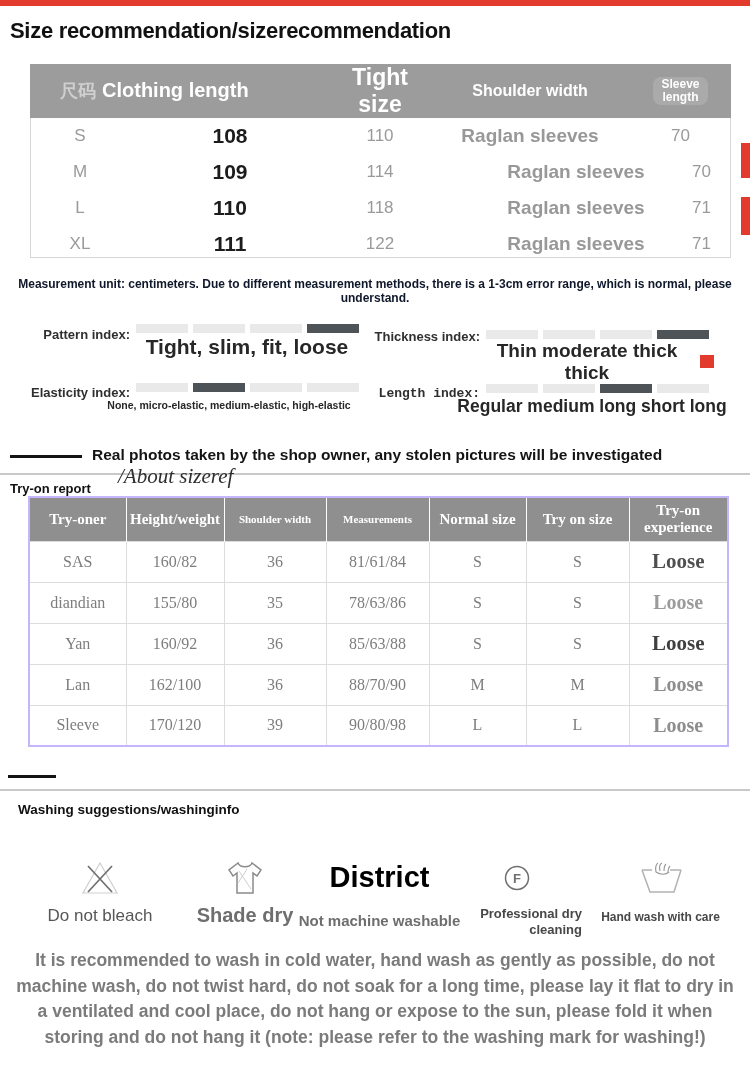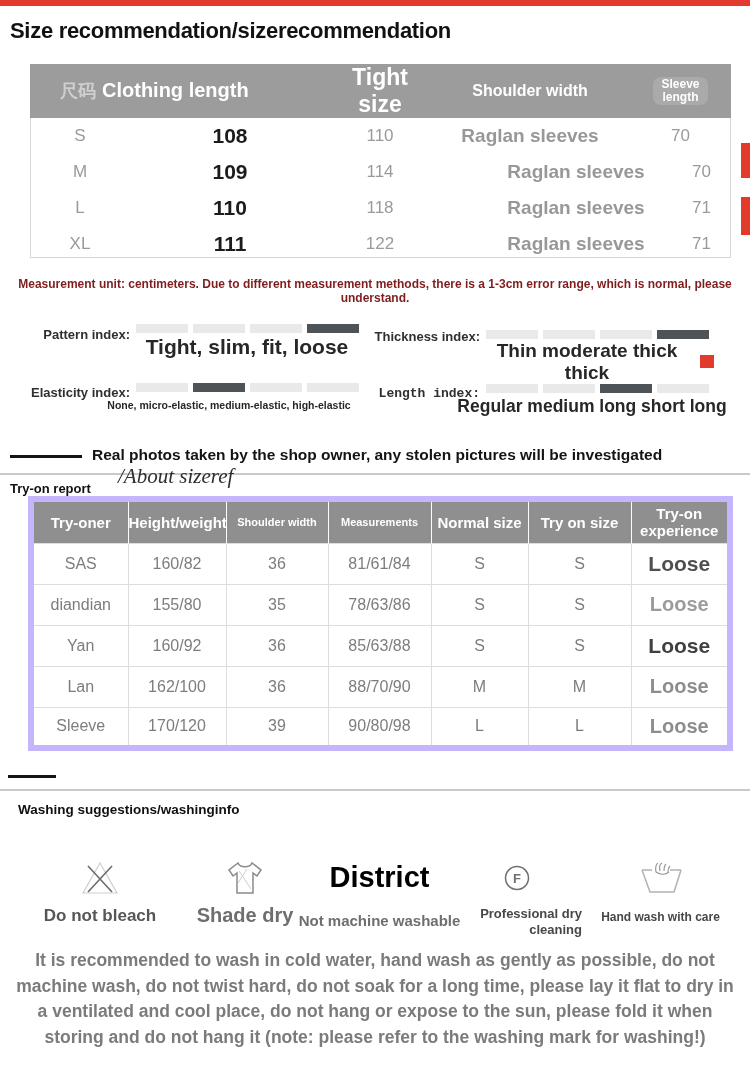--- a/index.html
+++ b/index.html
@@ -28,21 +28,21 @@
   .st-h3 { font-size:16px; }
   .st-h4 { font-size:12px; line-height:1.1; }
   .st-h4 .pill { display:inline-block; background:rgba(255,255,255,0.15); border-radius:8px; padding:1px 5px; }
   table.size-table td { height:36px; text-align:center; vertical-align:middle; color:#9a9a9a; font-size:17px; position:relative; }
   table.size-table td.col-clothing_length { color:#1c1c1c; font-weight:bold; font-size:21px; }
   table.size-table td.col-shoulder { font-weight:bold; font-size:19px; color:#989898; }
   table.size-table tr:nth-child(n+2) td.col-shoulder { left:46px; }
   table.size-table tr:nth-child(n+2) td.col-sleeve { left:21px; }
 
   .measure-note { position:absolute; left:0; top:277px; width:750px; text-align:center;
-    font-size:12px; font-weight:600; color:#7f1d1d; }
+    font-size:12px; font-weight:600; color:#0f172a; }
 
   
   .idx-label { position:absolute; width:150px; text-align:right; font-size:13px; font-weight:bold; color:#2f2f2f; }
   .bars { position:absolute; display:flex; gap:5px; }
   .bars .seg { width:52px; height:9px; background:#e9e9e9; }
   .bars .seg.active { background:#4e5357; }
   .idx-caption { position:absolute; text-align:center; font-weight:bold; color:#272727; }
   .cap-pattern { left:133px; top:335px; width:228px; font-size:21px; }
   .cap-thickness { left:478px; top:340px; width:218px; font-size:19px; }
   .cap-elasticity { left:98px; top:399px; width:262px; font-size:10.5px; }
@@ -54,21 +54,21 @@
   .divider { position:absolute; left:0; width:750px; height:2px; background:#c9c9c9; }
   .divider.d1 { top:473px; }
   .divider.d2 { top:789px; }
 
   .tryon-label { position:absolute; left:10px; top:481px; font-size:13px; font-weight:bold; color:#111; }
   .tryon-sub { position:absolute; left:118px; top:464px; font-size:21px; font-style:italic;
     font-family:"Liberation Serif", serif; color:#2e2e2e; }
 
   
   .tryon-wrap { position:absolute; left:28px; top:496px; width:699px; }
-  table.tryon { border-collapse:collapse; width:699px; table-layout:fixed; border:6px solid #c4b5fd; }
+  table.tryon { border-collapse:collapse; width:699px; table-layout:fixed; border:2px solid #c4b5fd;font-family:Liberation Serif, serif; }
   table.tryon th { height:44px; background:#8f8f8f; color:#fff; font-weight:bold; font-size:15px;
     vertical-align:middle; border-right:1px solid #fdfdfd; }
   table.tryon th:last-child { border-right:none; }
   table.tryon th.small { font-size:11px; line-height:1.15; }
   table.tryon td { height:41px; text-align:center; vertical-align:middle; color:#7d7d7d; font-size:16px;
     border:1px solid #ddd; background:#fff; }
   table.tryon td.loose { font-weight:bold; font-size:20px; }
   table.tryon tr:nth-child(1) td.loose { color:#4f4f4f; font-size:21px; }
   table.tryon tr:nth-child(2) td.loose { color:#9b9b9b; }
   table.tryon tr:nth-child(3) td.loose { color:#404040; font-size:21px; }
@@ -79,21 +79,21 @@
   .wash-heading { position:absolute; left:18px; top:802px; font-size:13.5px; font-weight:bold; color:#111; }
 
   
   .wash-item { position:absolute; top:855px; display:flex; flex-direction:column; align-items:center; }
   .wash-item .icon-zone { height:45px; display:flex; align-items:center; justify-content:center; }
   .wi-1 { left:25px;  width:150px; }
   .wi-2 { left:175px; width:140px; }
   .wi-3 { left:297px; width:165px; }
   .wi-4 { left:452px; width:130px; }
   .wi-5 { left:588px; width:145px; }
-  .wi-1 .lbl { font-size:17px; font-weight:bold; color:#565656; margin-top:6px; }
+  .wi-1 .lbl { font-size:17px; font-weight:normal; color:#565656; margin-top:6px; }
   .wi-2 .lbl { font-size:20px; font-weight:bold; color:#6e6e6e; margin-top:4px; }
   .wi-3 .big { font-size:29px; font-weight:bold; color:#000; line-height:1; }
   .wi-3 .lbl { font-size:15px; font-weight:bold; color:#6e6e6e; margin-top:12px; }
   .wi-4 .lbl { font-size:13px; font-weight:bold; color:#474747; margin-top:6px; text-align:right; line-height:1.25; width:100%; }
   .wi-5 .lbl { font-size:12px; font-weight:bold; color:#474747; margin-top:10px; }
 
   .wash-note { position:absolute; left:14px; top:948px; width:722px; text-align:center;
     font-size:17.5px; font-weight:bold; color:#7b7b7b; line-height:1.47; }
 </style>
 </head>

